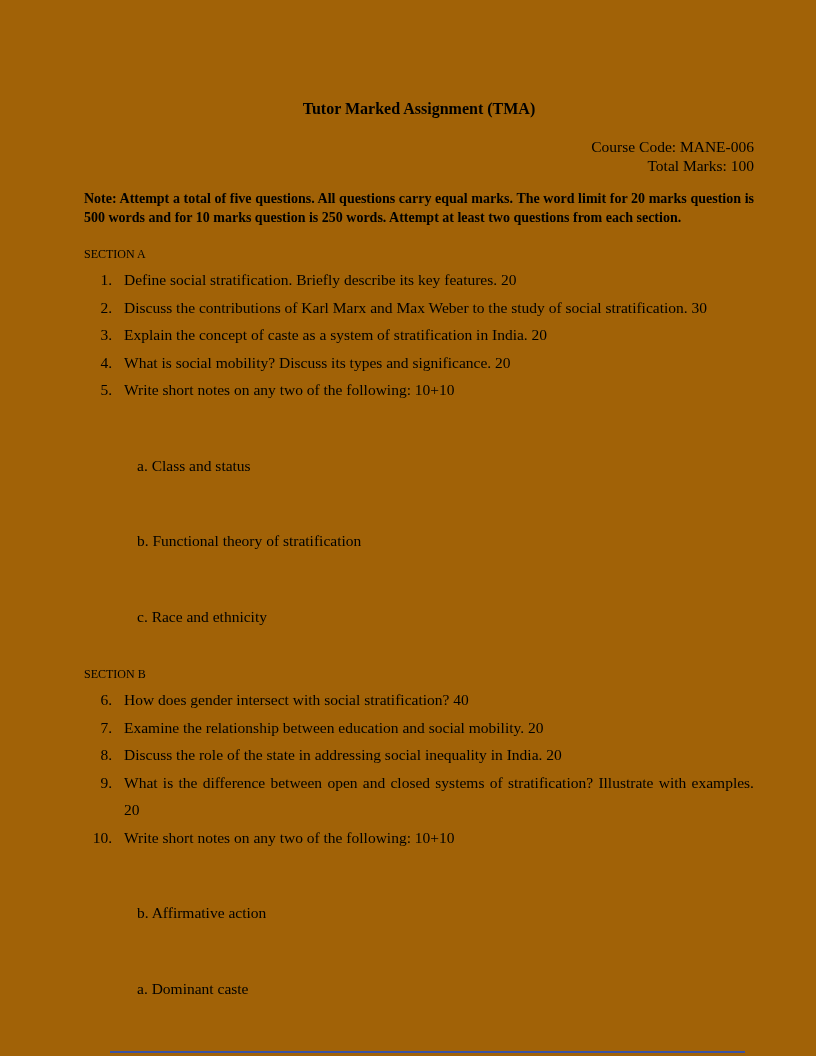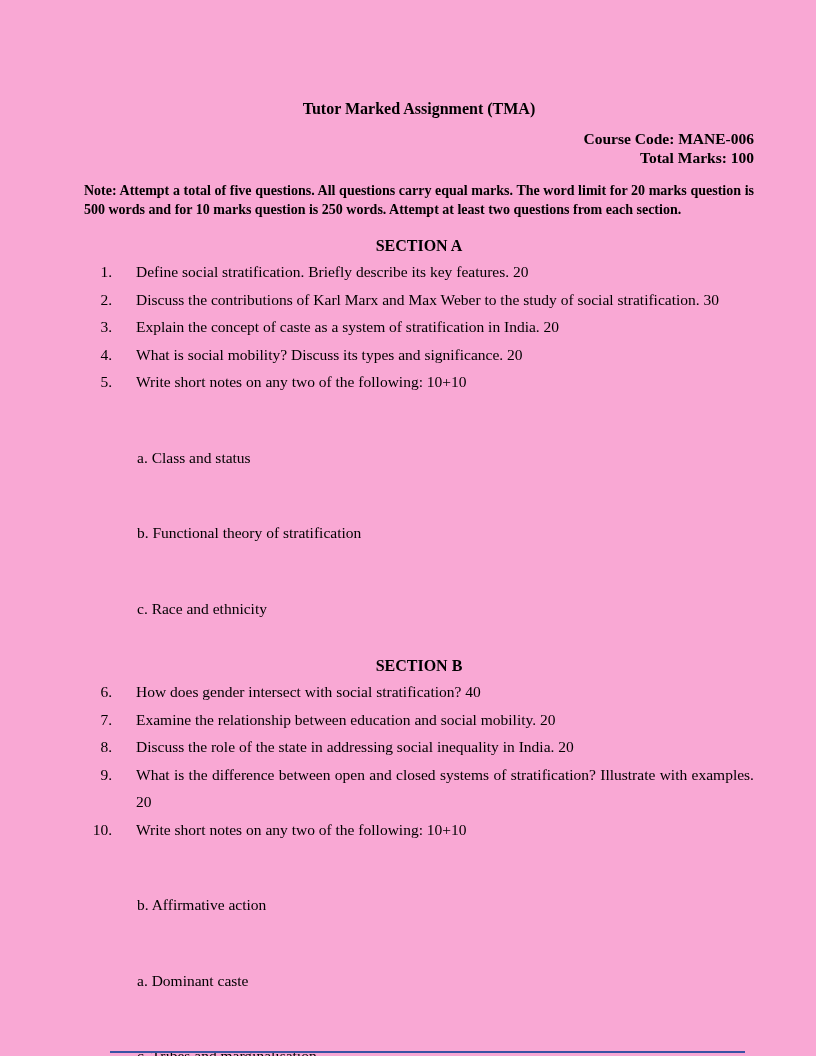--- a/index.html
+++ b/index.html
@@ -4,56 +4,56 @@
 <style>
   html, body {
     margin: 0;
     padding: 0;
     background: #ffffff;
   }
   .page {
     position: relative;
     width: 816px;
     height: 1056px;
-    background: #f9a8d4;
+    background: #a16207;
     color: #000000;
     font-family: "Liberation Serif", "DejaVu Serif", serif;
     overflow: hidden;
   }
   .content {
     position: absolute;
     left: 84px;
     top: 0;
     width: 670px;
   }
   .doc-title {
     margin-top: 100px;
     text-align: center;
     font-weight: bold;
     font-size: 16px;
     line-height: 18px;
   }
   .meta-block {
-    margin-top: 12px;
+    margin-top: 20px;
     text-align: right;
-    font-weight: bold;
+    font-weight: normal;
     font-size: 15.5px;
     line-height: 18.5px;
   }
   .note {
     margin-top: 15px;
     font-weight: bold;
     font-size: 14px;
     line-height: 18.6px;
     text-align: justify;
   }
   .section-heading {
-    text-align: center;
-    font-weight: bold;
-    font-size: 16px;
+    text-align: left;
+    font-weight: normal;
+    font-size: 12px;
     line-height: 18px;
   }
   .section-heading.a { margin-top: 18px; }
   .section-heading.b { margin-top: 35px; }
   ul.qlist {
     list-style: none;
     margin: 3px 0 0 0;
     padding: 0;
   }
   li.q {
@@ -62,21 +62,21 @@
     line-height: 27.5px;
     margin: 0;
   }
   .q-num {
     flex: none;
     width: 28px;
     text-align: right;
   }
   .q-text {
     flex: 1;
-    margin-left: 24px;
+    margin-left: 12px;
     text-align: justify;
   }
   ul.sublist {
     list-style: none;
     margin: 0;
     padding: 0 0 0 53px;
   }
   li.sub {
     font-size: 15.5px;
     line-height: 27.5px;

